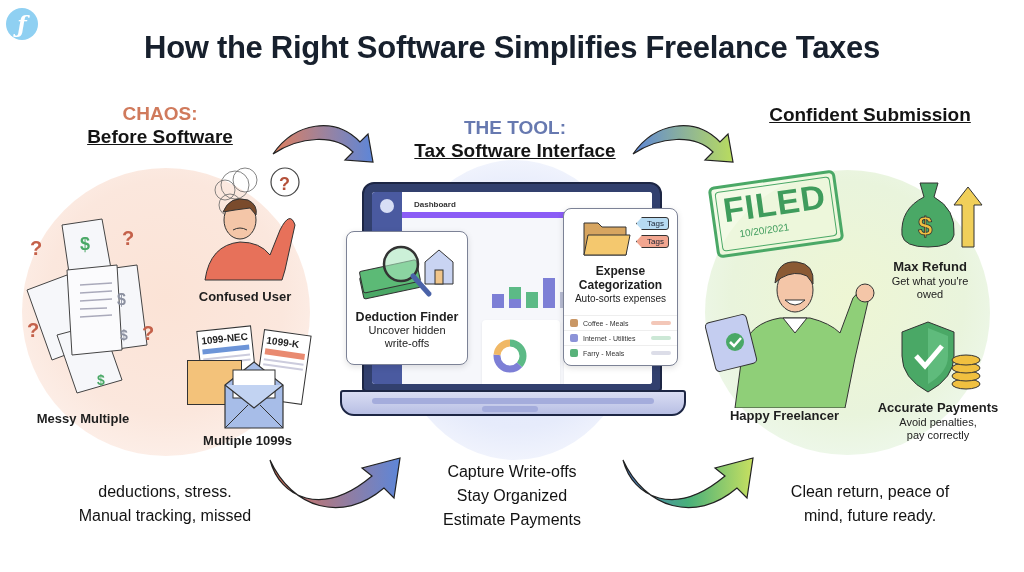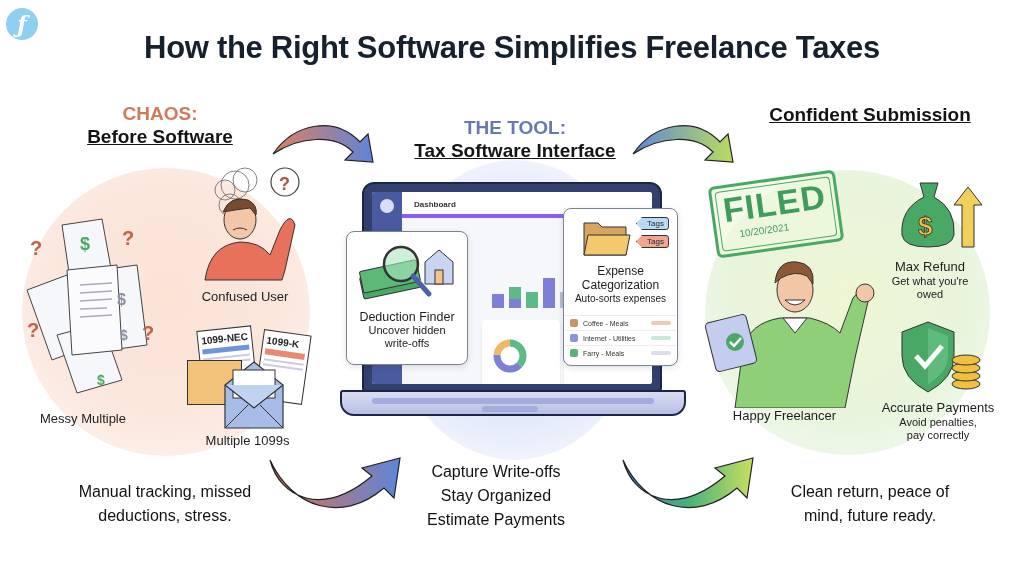--- a/index.html
+++ b/index.html
@@ -24,30 +24,30 @@
   .tool .kicker { color: #6779b0; }
   .filed { left: 740px; width: 260px; top: 103px; }
   .filed .kicker { color: #6ab37f; }
 
   
   .circle { border-radius: 50%; }
   .c-left { left: 22px; top: 168px; width: 288px; height: 288px; background: radial-gradient(circle at 50% 45%, #fbe3d6 0%, #fbe7dd 55%, #fdf0ea 80%, rgba(255,255,255,0) 100%); }
   .c-mid { left: 390px; top: 160px; width: 250px; height: 300px; background: radial-gradient(circle at 50% 50%, #dfe5fb 0%, #e6ebfb 60%, rgba(255,255,255,0) 100%); }
   .c-right { left: 705px; top: 170px; width: 285px; height: 285px; background: radial-gradient(circle at 50% 45%, #eef6d4 0%, #e9f4dc 55%, #eef8ec 80%, rgba(255,255,255,0) 100%); }
 
-  .label { font-size: 13px; font-weight: normal; color: #1e1e1e; text-align: center; }
+  .label { font-size: 13px; font-weight: bold; color: #1e1e1e; text-align: center; }
   .sublabel { font-size: 11px; color: #222; text-align: center; line-height: 13px; }
 
   .bottom-text { font-size: 16px; color: #121212; text-align: center; line-height: 24px; }
 
   
   .laptop-screen { left: 362px; top: 182px; width: 300px; height: 210px; background: #32406e; border-radius: 12px 12px 4px 4px; border: 2px solid #1d2644; }
   .screen-inner { position: absolute; left: 8px; top: 8px; right: 8px; bottom: 6px; background: #f6f7fb; border-radius: 3px; overflow: hidden; }
   .screen-side { position: absolute; left: 0; top: 0; bottom: 0; width: 30px; background: #4a5aa0; }
-  .screen-topbar { position: absolute; left: 30px; right: 0; top: 0; height: 26px; background: #fff; border-bottom: 4px solid #8b5cf6; font-size: 8px; font-weight: bold; color: #333; padding: 8px 0 0 12px; }
+  .screen-topbar { position: absolute; left: 30px; right: 0; top: 0; height: 26px; background: #fff; border-bottom: 6px solid #8b5cf6; font-size: 8px; font-weight: bold; color: #333; padding: 8px 0 0 12px; }
   .laptop-base { left: 340px; top: 390px; width: 346px; height: 26px; background: linear-gradient(#d9ddf3, #b8bfe4); border: 2px solid #1d2644; border-radius: 3px 3px 14px 14px; }
   .kbd-bar { position: absolute; left: 30px; right: 30px; top: 6px; height: 6px; background: #a4acdc; border-radius: 3px; }
   .notch { position: absolute; left: 140px; width: 56px; top: 14px; height: 6px; background: #a4acdc; border-radius: 3px; }
 
   .mini-bars { position: absolute; left: 120px; top: 40px; width: 140px; height: 76px; display: flex; align-items: flex-end; gap: 5px; }
   .mini-bar { width: 12px; display: flex; flex-direction: column-reverse; }
 
   .card { background: #fff; border: 1.5px solid #7c8296; border-radius: 8px; box-shadow: 0 2px 6px rgba(0,0,0,0.12); }
   .ded-card { left: 346px; top: 231px; width: 122px; height: 134px; }
   .exp-card { left: 563px; top: 208px; width: 115px; height: 158px; }
@@ -325,24 +325,24 @@
       <linearGradient id="gb2" x1="0" x2="1">
         <stop offset="0" stop-color="#4d79c8"></stop>
         <stop offset="0.5" stop-color="#48b07a"></stop>
         <stop offset="1" stop-color="#c8e060"></stop>
       </linearGradient>
     </defs>
   <path d="M8 12 C18 50, 60 70, 110 28 L100 20 L138 10 L132 50 L122 40 C80 76, 30 60, 8 12 Z" fill="url(#gb2)" stroke="#222" stroke-width="1.2"></path>
 </svg>
 
 <div class="abs bottom-text" style="left:40px;top:480px;width:250px">
+  <div>deductions, stress.</div>
   <div>Manual tracking, missed</div>
-  <div>deductions, stress.</div>
-</div>
-<div class="abs bottom-text" style="left:396px;top:460px;width:200px">
+</div>
+<div class="abs bottom-text" style="left:412px;top:460px;width:200px">
   <div>Capture Write-offs</div>
   <div>Stay Organized</div>
   <div>Estimate Payments</div>
 </div>
 <div class="abs bottom-text" style="left:755px;top:480px;width:230px">
   <div>Clean return, peace of</div>
   <div>mind, future ready.</div>
 </div>
 
 </body></html>

